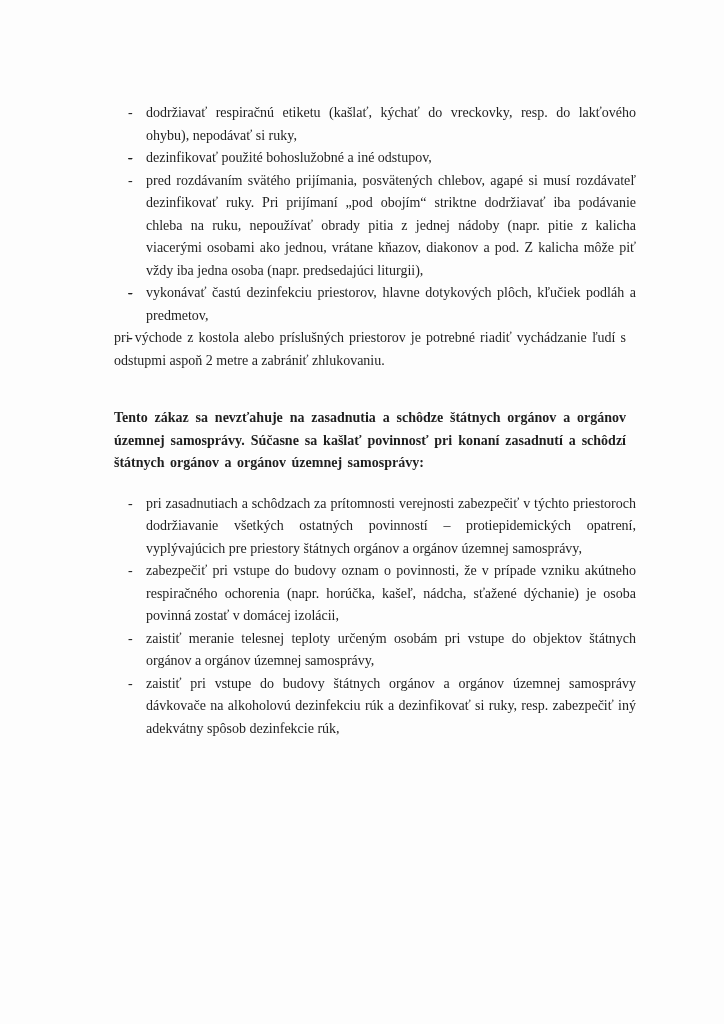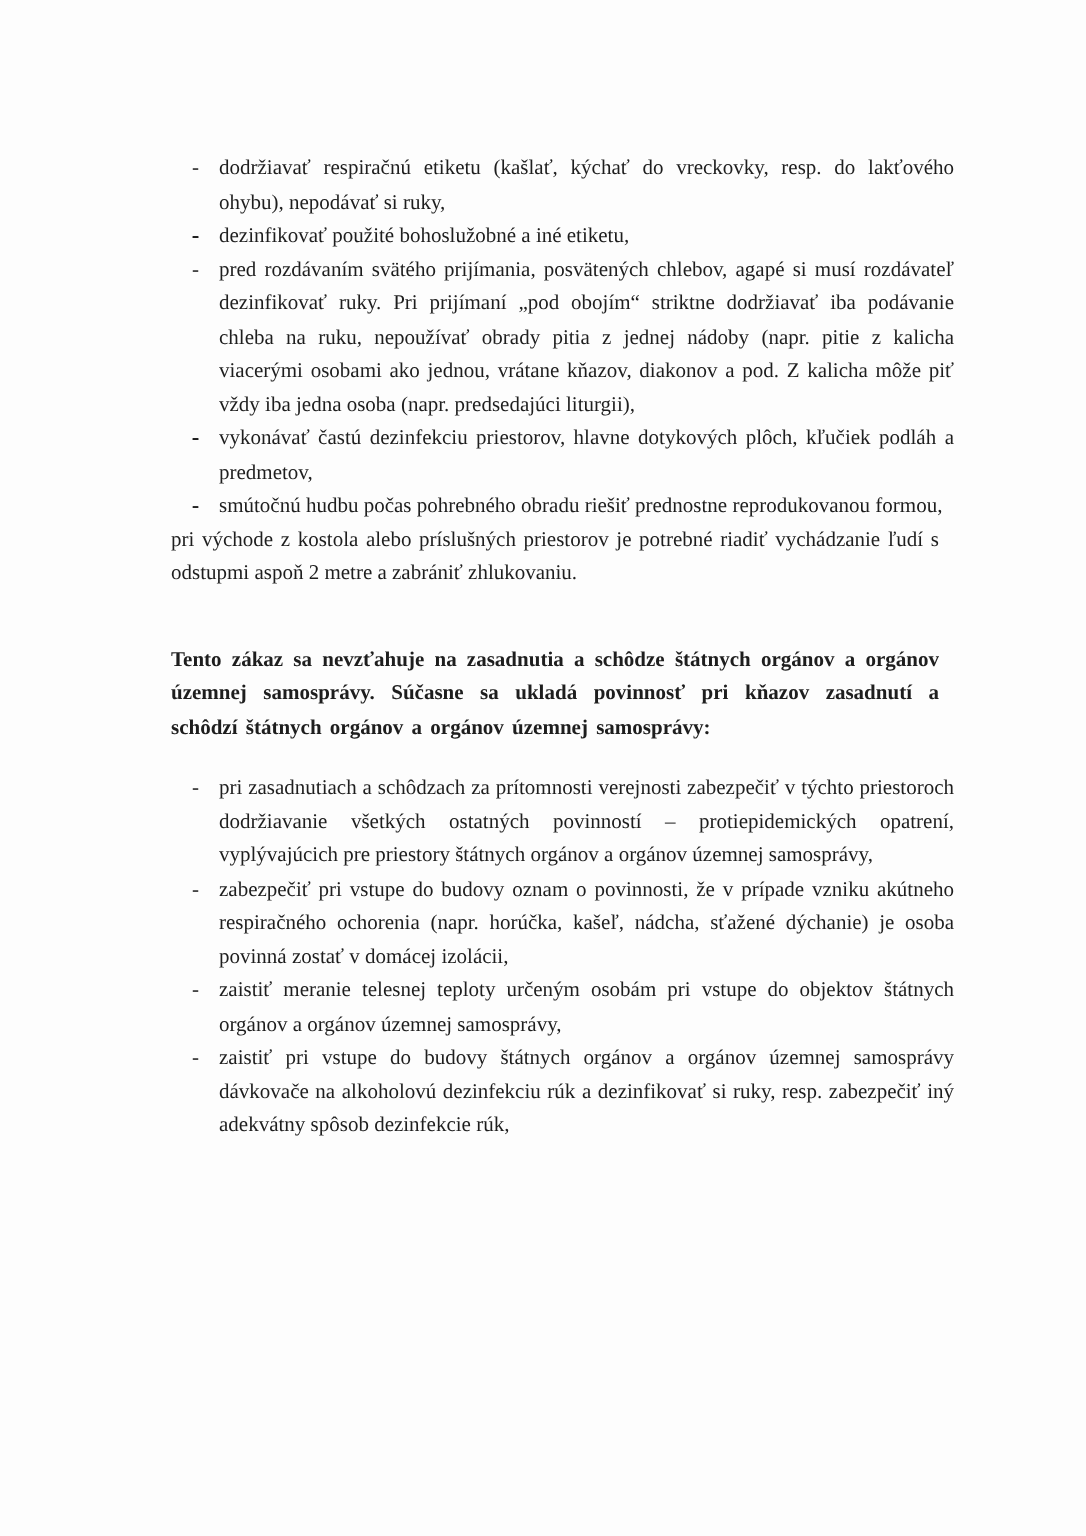--- a/index.html
+++ b/index.html
@@ -64,48 +64,47 @@
       <span>dodržiavať respiračnú etiketu (kašlať, kýchať do vreckovky, resp. do lakťového ohybu), nepodávať si ruky,</span>
     </li>
     <li>
       <span class="dash">-</span>
     </li>
     <li>
       <span class="dash">-</span>
     </li>
     <li>
       <span class="dash">-</span>
-      <span>dezinfikovať použité bohoslužobné a iné etiketu,</span>
+      <span>dezinfikovať použité bohoslužobné a iné odstupov,</span>
     </li>
     <li>
       <span class="dash">-</span>
       <span>pred rozdávaním svätého prijímania, posvätených chlebov, agapé si musí rozdávateľ dezinfikovať ruky. Pri prijímaní „pod obojím“ striktne dodržiavať iba podávanie chleba na ruku, nepoužívať obrady pitia z jednej nádoby (napr. pitie z kalicha viacerými osobami ako jednou, vrátane kňazov, diakonov a pod. Z kalicha môže piť vždy iba jedna osoba (napr. predsedajúci liturgii),</span>
     </li>
     <li>
       <span class="dash">-</span>
     </li>
     <li>
       <span class="dash">-</span>
     </li>
     <li>
       <span class="dash">-</span>
       <span>vykonávať častú dezinfekciu priestorov, hlavne dotykových plôch, kľučiek podláh a predmetov,</span>
     </li>
     <li>
       <span class="dash">-</span>
     </li>
     <li>
       <span class="dash">-</span>
-      <span>smútočnú hudbu počas pohrebného obradu riešiť prednostne reprodukovanou formou,</span>
     </li>
   </ul>
 
   <p class="para closing">pri východe z kostola alebo príslušných priestorov je potrebné riadiť vychádzanie ľudí s odstupmi aspoň 2 metre a zabrániť zhlukovaniu.</p>
 
-  <p class="para exemption">Tento zákaz sa nevzťahuje na zasadnutia a schôdze štátnych orgánov a orgánov územnej samosprávy. Súčasne sa ukladá povinnosť pri kňazov zasadnutí a schôdzí štátnych orgánov a orgánov územnej samosprávy:</p>
+  <p class="para exemption">Tento zákaz sa nevzťahuje na zasadnutia a schôdze štátnych orgánov a orgánov územnej samosprávy. Súčasne sa kašlať povinnosť pri konaní zasadnutí a schôdzí štátnych orgánov a orgánov územnej samosprávy:</p>
 
   <ul class="bullet-list">
     <li>
       <span class="dash">-</span>
       <span>pri zasadnutiach a schôdzach za prítomnosti verejnosti zabezpečiť v týchto priestoroch dodržiavanie všetkých ostatných povinností – protiepidemických opatrení, vyplývajúcich pre priestory štátnych orgánov a orgánov územnej samosprávy,</span>
     </li>
     <li>
       <span class="dash">-</span>
       <span>zabezpečiť pri vstupe do budovy oznam o povinnosti, že v prípade vzniku akútneho respiračného ochorenia (napr. horúčka, kašeľ, nádcha, sťažené dýchanie) je osoba povinná zostať v domácej izolácii,</span>
     </li>

